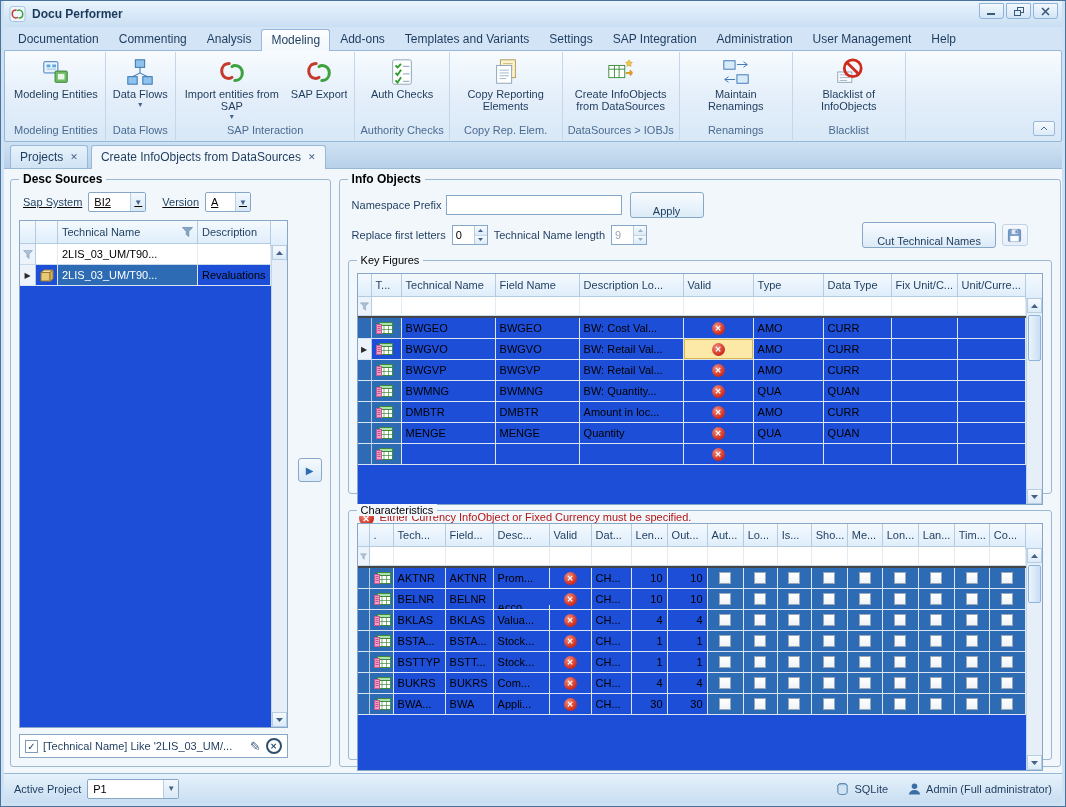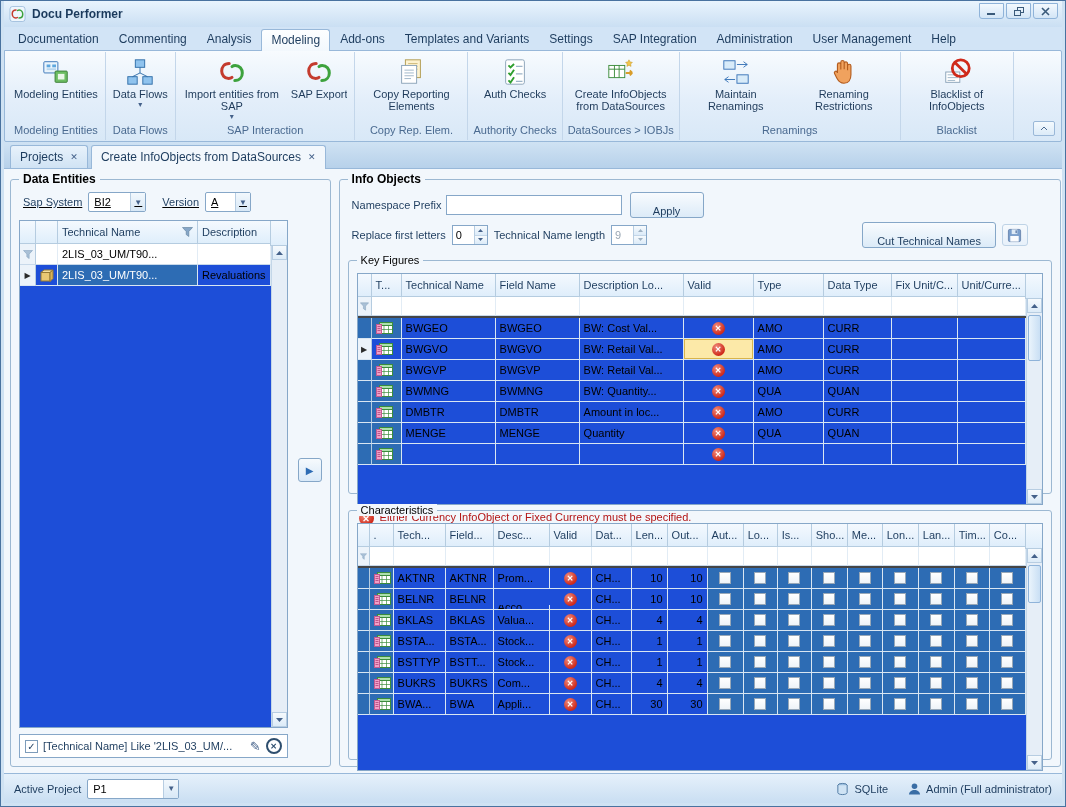--- a/index.html
+++ b/index.html
@@ -210,45 +210,45 @@
               <span class="rb-label">SAP Export</span>
             </div>
           </div>
           <div class="rg-label">SAP Interaction</div>
         </div>
         <div class="ribbon-group">
           <div class="rg-buttons">
             <div class="ribbon-btn">
               <span class="rb-icon">
                 <svg width="30" height="30" viewBox="0 0 32 32">
-                  <rect x="10" y="3" width="16" height="19" fill="#fdf2cf" stroke="#b09a4f"></rect>
-                  <path d="M13 7h10M13 10h10M13 13h10" stroke="#cdb878"></path>
-                  <rect x="6" y="9" width="16" height="19" fill="#fff" stroke="#8aa2b8"></rect>
-                  <path d="M9 14h10M9 17h10M9 20h10M9 23h7" stroke="#9db4c8"></path>
-                </svg>
-              </span>
-              <span class="rb-label">Copy Reporting Elements</span>
+                  <rect x="6" y="3" width="20" height="26" rx="2" fill="#fff" stroke="#8aa2b8"></rect>
+                  <path d="M9 9l2.2 2.2L15 7.5M9 17l2.2 2.2L15 13.5M9 25l2.2 2.2L15 21.5" stroke="#2f9e2f" stroke-width="2" fill="none"></path>
+                  <path d="M17 10h7M17 18h7M17 26h7" stroke="#9db4c8" stroke-width="1.4"></path>
+                </svg>
+              </span>
+              <span class="rb-label">Auth Checks</span>
             </div>
           </div>
-          <div class="rg-label">Copy Rep. Elem.</div>
+          <div class="rg-label">Authority Checks</div>
         </div>
         <div class="ribbon-group">
           <div class="rg-buttons">
             <div class="ribbon-btn">
               <span class="rb-icon">
                 <svg width="30" height="30" viewBox="0 0 32 32">
-                  <rect x="6" y="3" width="20" height="26" rx="2" fill="#fff" stroke="#8aa2b8"></rect>
-                  <path d="M9 9l2.2 2.2L15 7.5M9 17l2.2 2.2L15 13.5M9 25l2.2 2.2L15 21.5" stroke="#2f9e2f" stroke-width="2" fill="none"></path>
-                  <path d="M17 10h7M17 18h7M17 26h7" stroke="#9db4c8" stroke-width="1.4"></path>
-                </svg>
-              </span>
-              <span class="rb-label">Auth Checks</span>
+                  <rect x="10" y="3" width="16" height="19" fill="#fdf2cf" stroke="#b09a4f"></rect>
+                  <path d="M13 7h10M13 10h10M13 13h10" stroke="#cdb878"></path>
+                  <rect x="6" y="9" width="16" height="19" fill="#fff" stroke="#8aa2b8"></rect>
+                  <path d="M9 14h10M9 17h10M9 20h10M9 23h7" stroke="#9db4c8"></path>
+                </svg>
+              </span>
+              <span class="rb-label">Copy Reporting Elements</span>
             </div>
           </div>
-          <div class="rg-label">Authority Checks</div>
+          <div class="rg-label">Copy Rep. Elem.</div>
         </div>
         <div class="ribbon-group">
           <div class="rg-buttons">
             <div class="ribbon-btn">
               <span class="rb-icon">
                 <svg width="30" height="30" viewBox="0 0 32 32">
                   <rect x="3" y="9" width="17" height="13" fill="#fff" stroke="#3c8c3c"></rect>
                   <path d="M3 13h17M9 9v13M14 9v13" stroke="#3c8c3c"></path>
                   <path d="M21 17h7m0 0l-2.6-2.6M28 17l-2.6 2.6" stroke="#d89c2a" stroke-width="2" fill="none"></path>
                   <path d="M24.5 3l1.1 2.3 2.5.4-1.8 1.8.4 2.5-2.2-1.2-2.2 1.2.4-2.5-1.8-1.8 2.5-.4z" fill="#f2c64a" stroke="#c89a2a" stroke-width="0.6"></path>
@@ -265,28 +265,20 @@
               <span class="rb-icon">
                 <svg width="30" height="30" viewBox="0 0 32 32">
                   <rect x="3" y="4" width="12" height="9" fill="#d8ebf9" stroke="#3a74b8"></rect>
                   <rect x="17" y="19" width="12" height="9" fill="#d8ebf9" stroke="#3a74b8"></rect>
                   <path d="M17 8h11M24 5l4 3-4 3" stroke="#3a74b8" fill="none"></path>
                   <path d="M15 24H4M8 21l-4 3 4 3" stroke="#3a74b8" fill="none"></path>
                 </svg>
               </span>
               <span class="rb-label">Maintain Renamings</span>
             </div>
-            <div class="ribbon-btn">
-              <span class="rb-icon">
-                <svg width="30" height="30" viewBox="0 0 32 32">
-                  <path d="M9 15V8a1.8 1.8 0 013.6 0v5.2V5.5a1.8 1.8 0 013.6 0V13V7a1.8 1.8 0 013.6 0v7V9.5a1.8 1.8 0 013.6 0V19c0 5-2.6 9-7.5 9-4 0-6-2.3-7.6-5.5l-2.4-4.9c-.9-1.8 1.4-3.3 2.7-1.8L9 17z" fill="#f0a25e" stroke="#b35c1e" stroke-width="1.2"></path>
-                </svg>
-              </span>
-              <span class="rb-label">Renaming Restrictions</span>
-            </div>
           </div>
           <div class="rg-label">Renamings</div>
         </div>
         <div class="ribbon-group">
           <div class="rg-buttons">
             <div class="ribbon-btn">
               <span class="rb-icon">
                 <svg width="30" height="30" viewBox="0 0 32 32">
                   <rect x="4" y="16" width="15" height="11" fill="#fff" stroke="#8aa2b8"></rect>
                   <path d="M6 19h11M6 22h11M6 25h8" stroke="#9db4c8"></path>
@@ -314,21 +306,21 @@
       </div>
       <div class="doc-tab active">
         <span class="tab-label">Create InfoObjects from DataSources</span>
         <span class="tab-close">✕</span>
       </div>
     </div>
 
   <div class="content">
 
     <div class="panel panel-ds">
-      <span class="panel-label">Data Entities</span>
+      <span class="panel-label">Desc Sources</span>
 
       <div class="ds-controls">
         <span class="lbl">Sap System</span>
         <span class="combo" style="width:58px;margin-left:6px;">
           <span class="combo-val">BI2</span>
           <span class="combo-btn">▼</span>
         </span>
         <span class="lbl" style="margin-left:16px;">Version</span>
         <span class="combo" style="width:46px;margin-left:6px;">
           <span class="combo-val">A</span>

